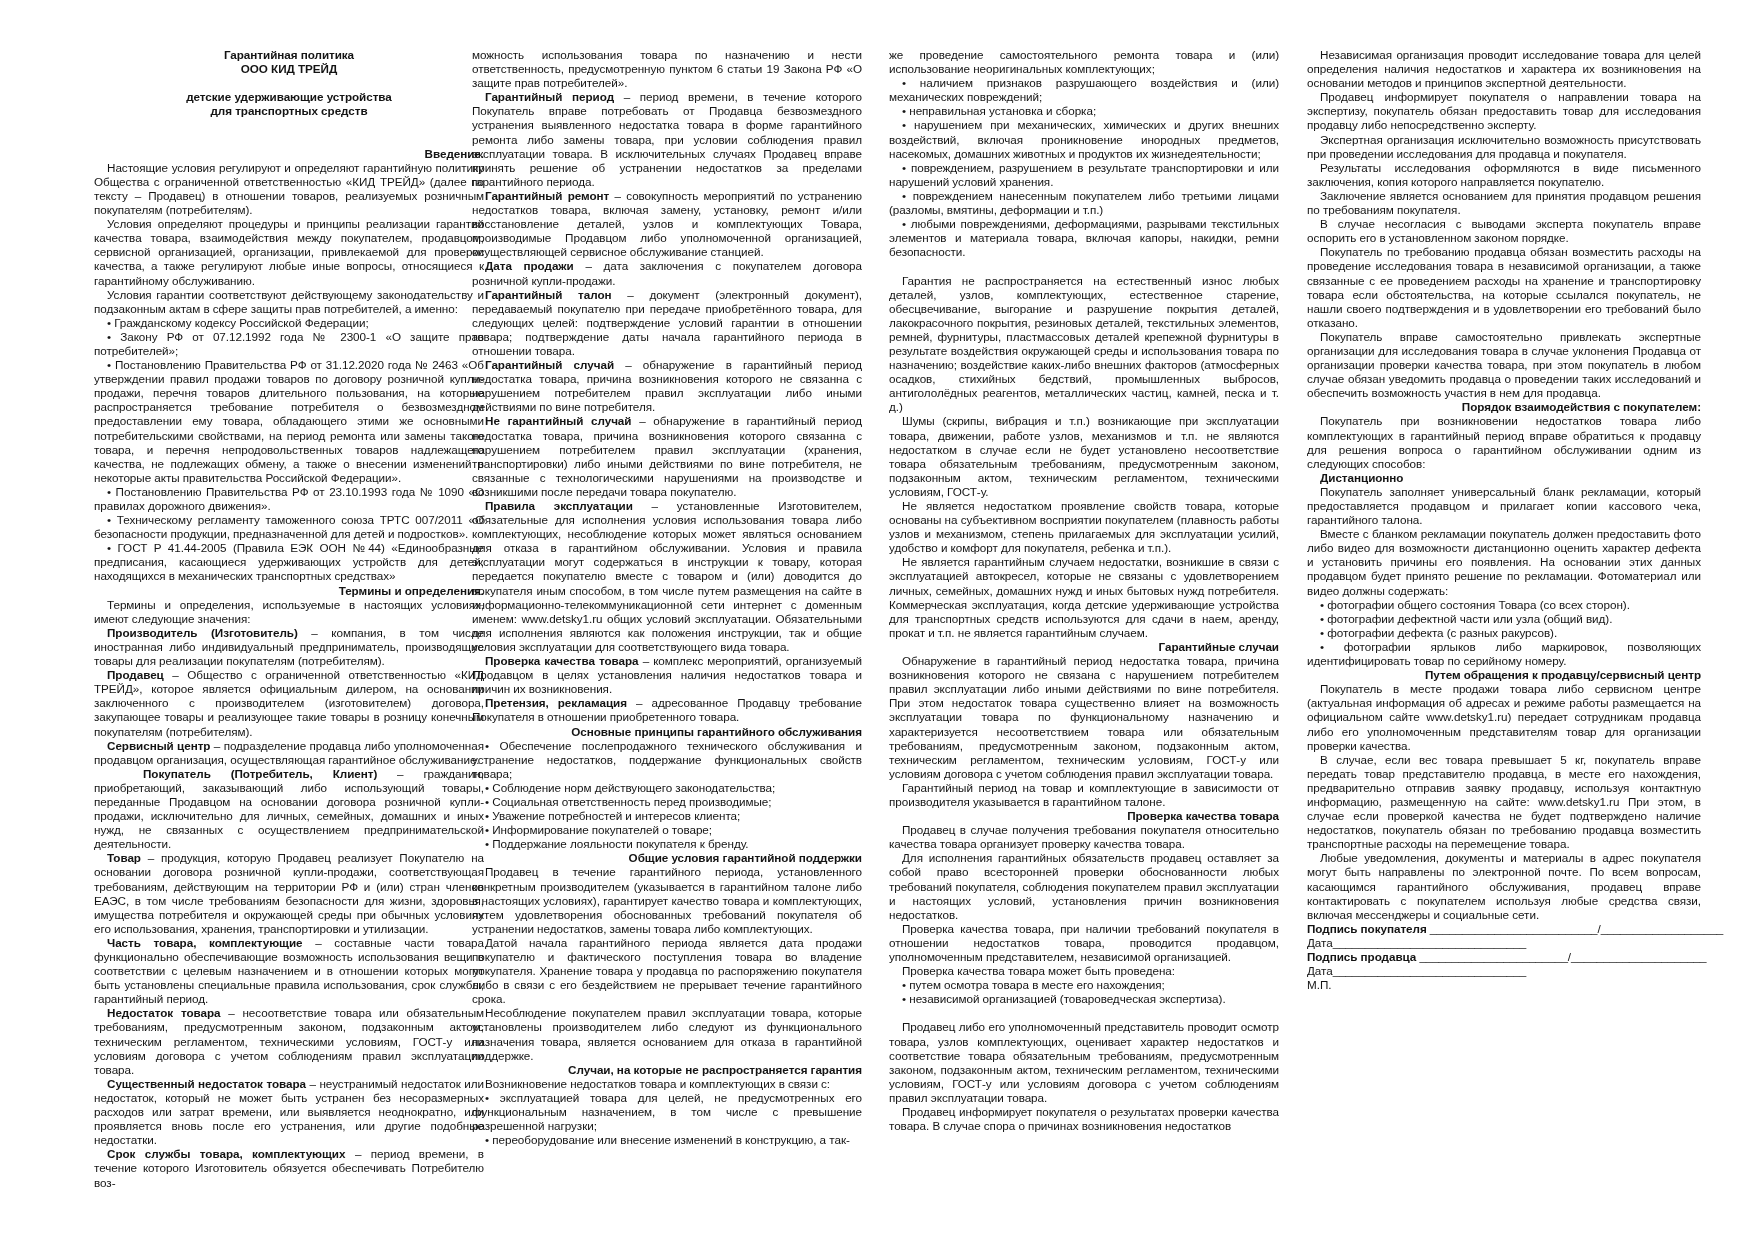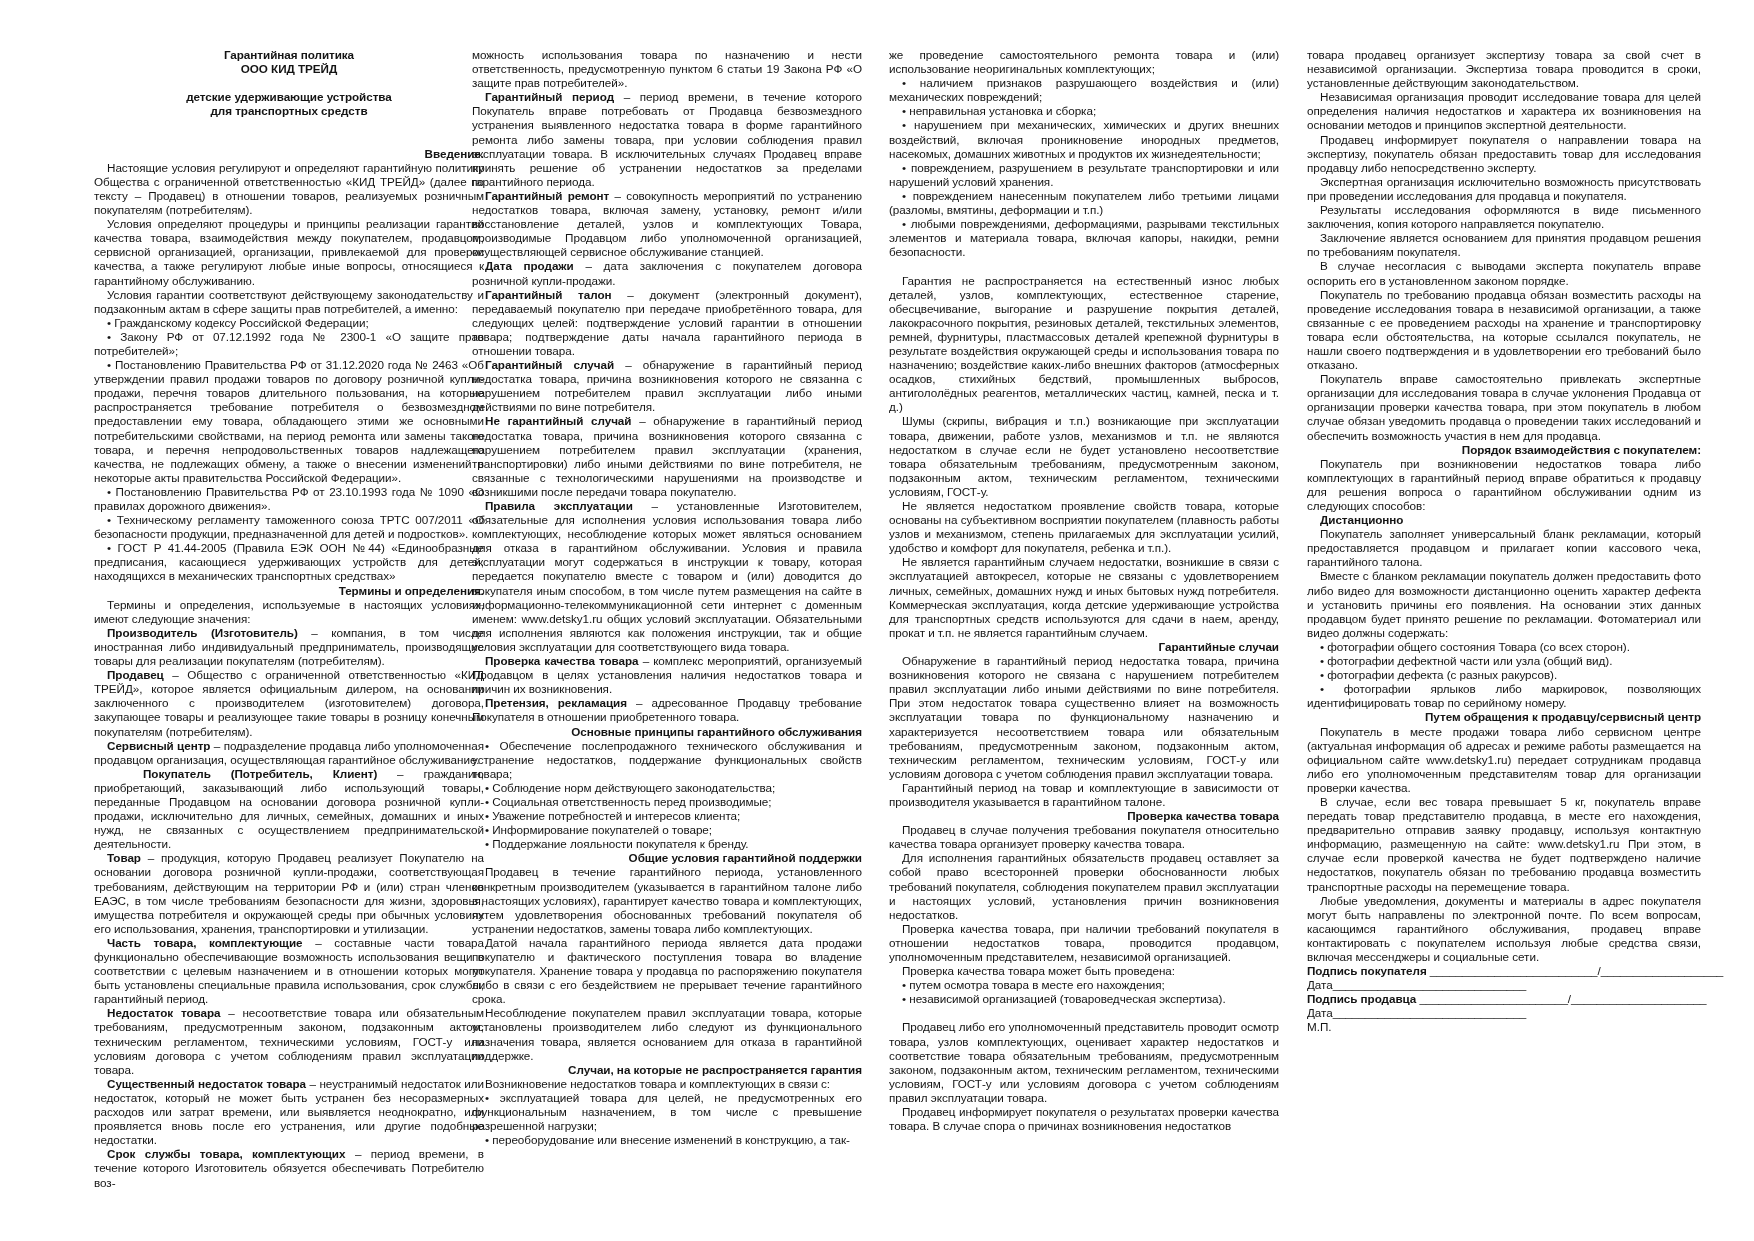--- a/index.html
+++ b/index.html
@@ -145,21 +145,20 @@
       <p class="para">Для исполнения гарантийных обязательств продавец оставляет за собой право всесторонней проверки обоснованности любых требований покупателя, соблюдения покупателем правил эксплуатации и настоящих условий, установления причин возникновения недостатков.</p>
       <p class="para">Проверка качества товара, при наличии требований покупателя в отношении недостатков товара, проводится продавцом, уполномоченным представителем, независимой организацией.</p>
       <p class="para">Проверка качества товара может быть проведена:</p>
       <p class="para">• путем осмотра товара в месте его нахождения;</p>
       <p class="para">• независимой организацией (товароведческая экспертиза).</p>
       <div class="gap"></div>
       <p class="para">Продавец либо его уполномоченный представитель проводит осмотр товара, узлов комплектующих, оценивает характер недостатков и соответствие товара обязательным требованиям, предусмотренным законом, подзаконным актом, техническим регламентом, техническими условиям, ГОСТ-у или условиям договора с учетом соблюдениям правил эксплуатации товара.</p>
       <p class="para">Продавец информирует покупателя о результатах проверки качества товара. В случае спора о причинах возникновения недостатков</p>
     </div>
   <div class="col" id="col4">
-      <p class="para cont">товара продавец организует экспертизу товара за свой счет в независимой организации. Экспертиза товара проводится в сроки, установленные действующим законодательством.</p>
       <p class="para">Независимая организация проводит исследование товара для целей определения наличия недостатков и характера их возникновения на основании методов и принципов экспертной деятельности.</p>
       <p class="para">Продавец информирует покупателя о направлении товара на экспертизу, покупатель обязан предоставить товар для исследования продавцу либо непосредственно эксперту.</p>
       <p class="para">Экспертная организация исключительно возможность присутствовать при проведении исследования для продавца и покупателя.</p>
       <p class="para">Результаты исследования оформляются в виде письменного заключения, копия которого направляется покупателю.</p>
       <p class="para">Заключение является основанием для принятия продавцом решения по требованиям покупателя.</p>
       <p class="para">В случае несогласия с выводами эксперта покупатель вправе оспорить его в установленном законом порядке.</p>
       <p class="para">Покупатель по требованию продавца обязан возместить расходы на проведение исследования товара в независимой организации, а также связанные с ее проведением расходы на хранение и транспортировку товара если обстоятельства, на которые ссылался покупатель, не нашли своего подтверждения и в удовлетворении его требований было отказано.</p>
       <p class="para">Покупатель вправе самостоятельно привлекать экспертные организации для исследования товара в случае уклонения Продавца от организации проверки качества товара, при этом покупатель в любом случае обязан уведомить продавца о проведении таких исследований и обеспечить возможность участия в нем для продавца.</p>
       <p class="heading">Порядок взаимодействия с покупателем:</p>
       <p class="para">Покупатель при возникновении недостатков товара либо комплектующих в гарантийный период вправе обратиться к продавцу для решения вопроса о гарантийном обслуживании одним из следующих способов:</p>

